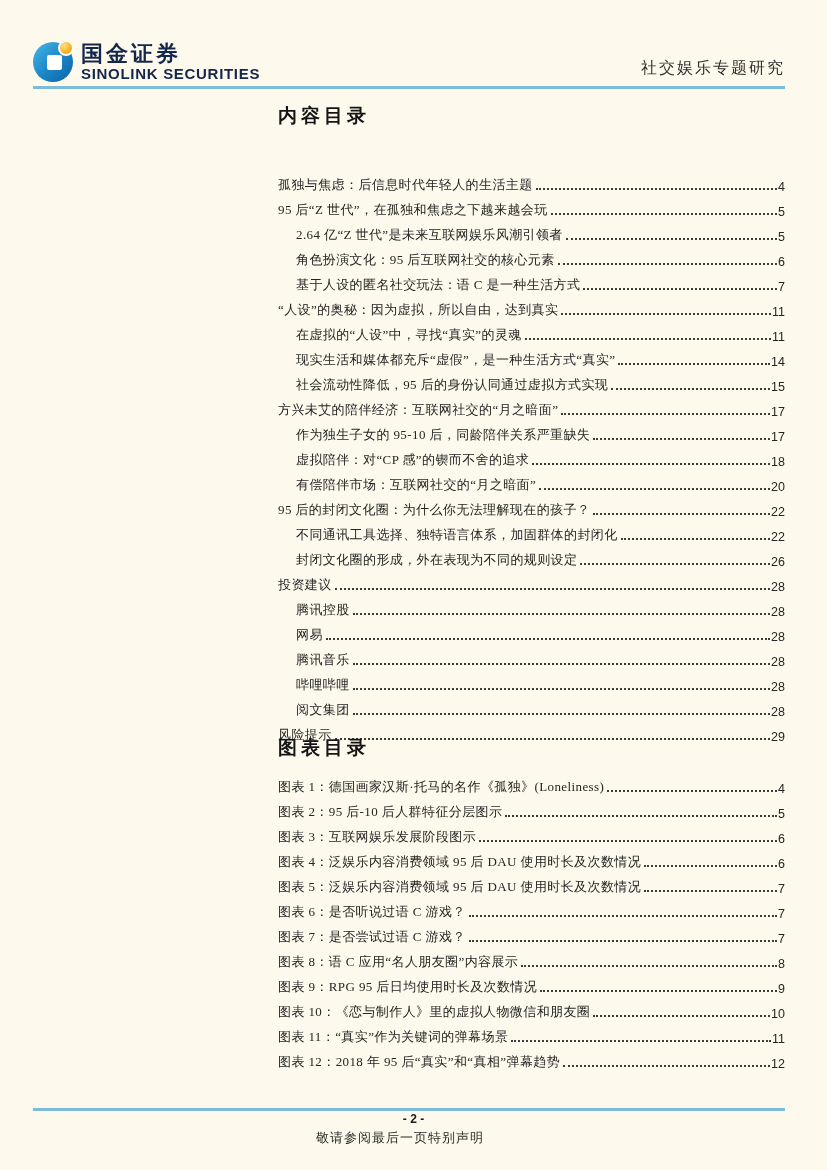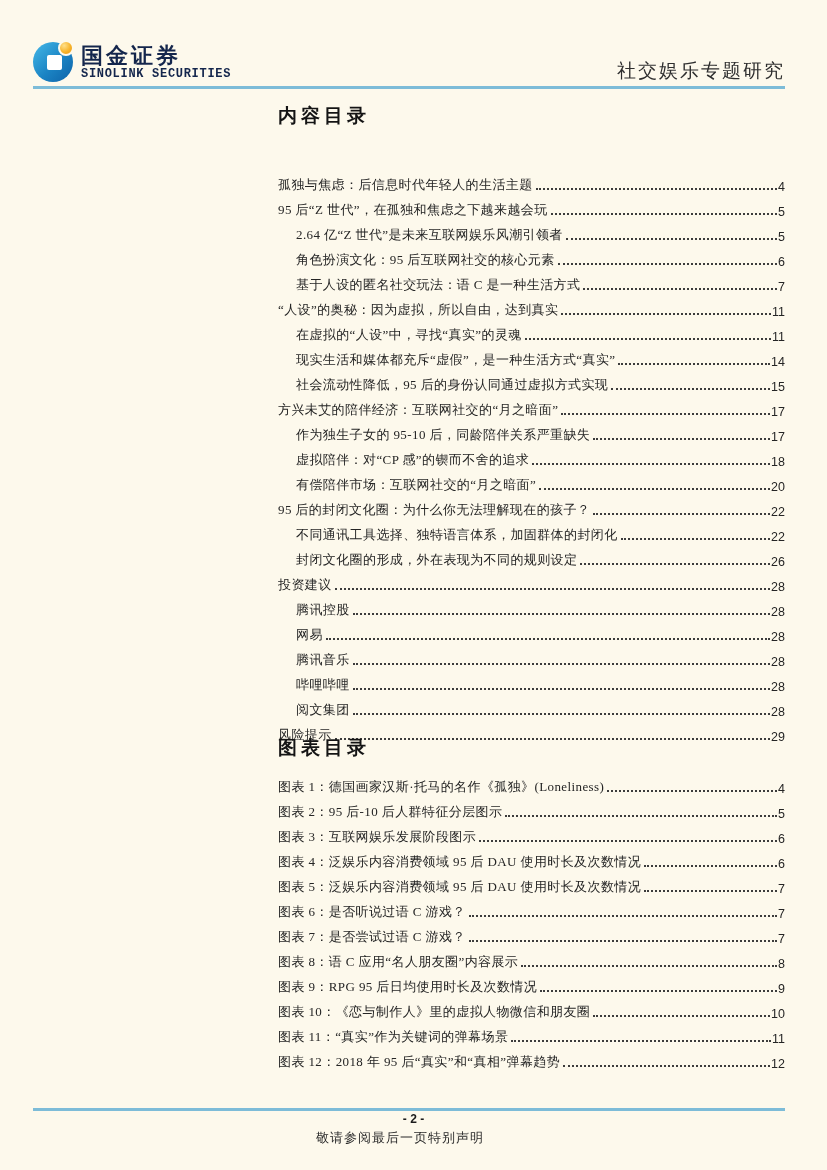--- a/index.html
+++ b/index.html
@@ -28,26 +28,26 @@
     position:absolute; right:-1px; top:-2px; width:12px; height:12px; border-radius:50%;
     background:radial-gradient(circle at 35% 30%, #ffe08a 0%, #f7b32b 55%, #e8950f 100%);
     border:2px solid #fdf9ec;
   }
   .brand-text { display:flex; flex-direction:column; line-height:1.05; }
   .brand-cn {
     font-family:Liberation Serif, serif;
     font-size:22px; font-weight:bold; color:#14264c; letter-spacing:3px;
   }
   .brand-en {
-    font-family:Liberation Mono, monospace;
-    font-size:12px; font-weight:bold; color:#14264c; letter-spacing:0.7px; margin-top:1px;
+    font-family:Liberation Sans, sans-serif;
+    font-size:15px; font-weight:bold; color:#14264c; letter-spacing:0.7px; margin-top:1px;
   }
   .report-tag {
     position:absolute; right:42px; top:58px;
-    font-size:19px; color:#2e2e2e; letter-spacing:2px;
+    font-size:16px; color:#2e2e2e; letter-spacing:2px;
   }
   .header-rule {
     position:absolute; left:33px; top:86px; width:752px; height:3px;
     background:#7dbcd8;
   }
   .section-title {
     font-size:19px; font-weight:bold; color:#141414;
     letter-spacing:4px; margin:0;
   }
   #toc-title   { top:103px; position:absolute; left:278px; }

